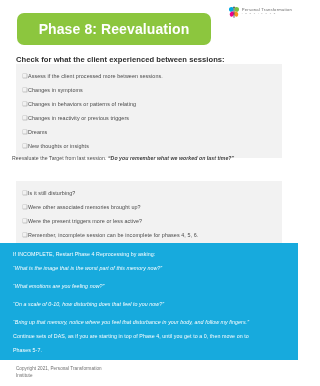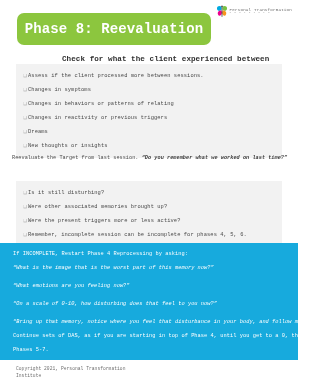--- a/index.html
+++ b/index.html
@@ -13,21 +13,20 @@
     font-family: "Liberation Sans", sans-serif;
     color: #3b3b3b;
     overflow: hidden;
     position: relative;
   }
   .page {
     position: relative;
     width: 298px;
     height: 318px;
     background: #ffffff;
-    font-family: Liberation Mono, monospace;
   }
 
   
   .logo {
     position: absolute;
     top: 4px;
     right: 6px;
     display: flex;
     align-items: center;
     gap: 2px;
@@ -80,21 +79,21 @@
 
   
   .section-heading {
     position: absolute;
     left: 16px;
     font-size: 7.6px;
     font-weight: bold;
     color: #2f2f2f;
     letter-spacing: 0.05px;
   }
-  #heading-1 { top: 55px; margin-left: 46px; }
+  #heading-1 { top: 55px; }
   #heading-2 { top: 172px; }
 
   .checklist {
     position: absolute;
     left: 16px;
     width: 266px;
     background: #f2f2f2;
     box-sizing: border-box;
     padding: 5px 0 5px 0;
   }

